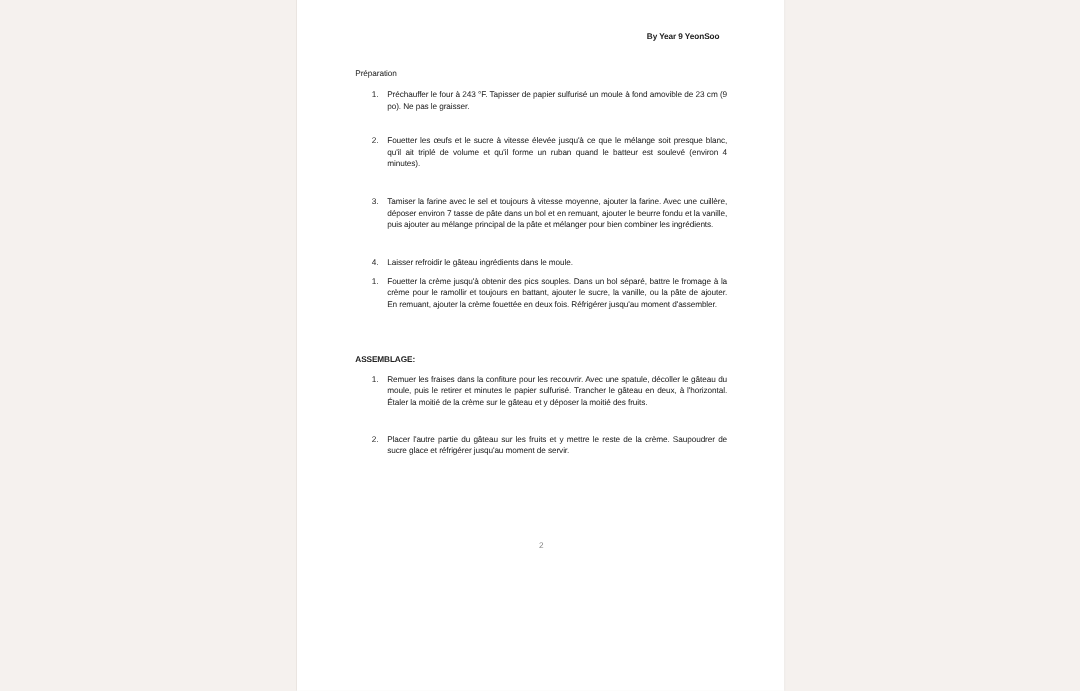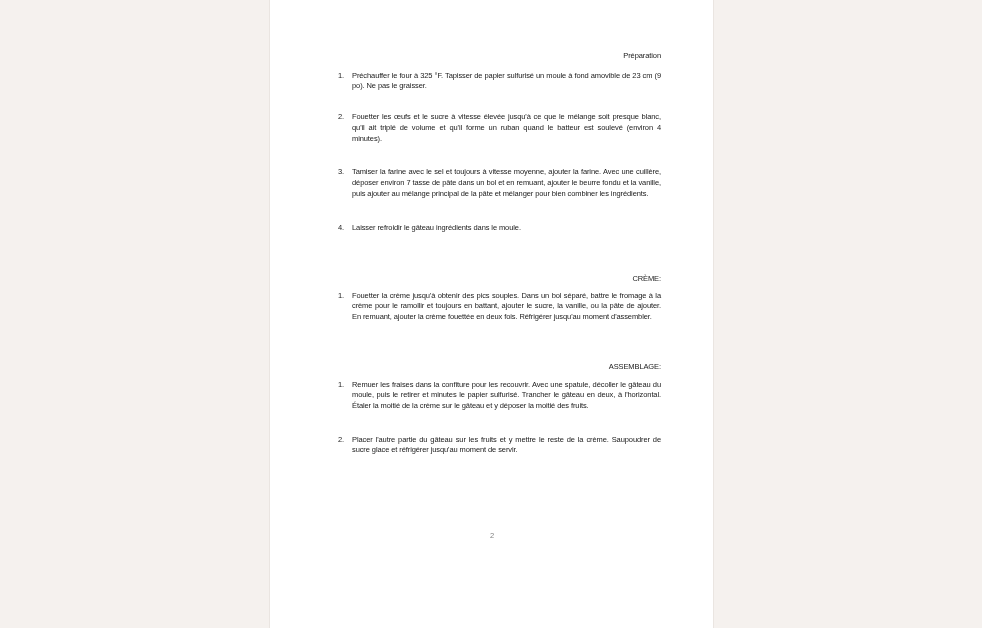--- a/index.html
+++ b/index.html
@@ -39,26 +39,25 @@
     font-size: 7.5px;
     line-height: 10.7px;
     letter-spacing: -0.1px;
   }
   .byline {
     text-align: right;
     font-weight: bold;
     margin-right: 7px;
   }
   .sec-heading {
-    text-align: right;
-    margin-left: 44px;
+    text-align: left;
   }
   .h-prep  { margin-top: 23px; }
   .h-creme { margin-top: 40px; }
-  .h-asm   { margin-top: 39px; }
+  .h-asm   { margin-top: 39px; font-weight: bold; }
   .li {
     position: relative;
     padding-left: 29px;
   }
   .li .num {
     position: absolute;
     left: 15px;
     top: 0;
   }
   .li .li-text {
@@ -78,41 +77,41 @@
     color: #808080;
   }
 </style>
 </head>
 <body>
 
 <div class="canvas">
   <div class="page">
     <div class="content">
 
+      <div class="byline">By Year 9 YeonSoo</div>
 
       <div class="sec-heading h-prep">Préparation</div>
 
       <div class="li mt-i1">
         <span class="num">1.</span>
-        <span class="li-text">Préchauffer le four à 325 °F. Tapisser de papier sulfurisé un moule à fond amovible de 23 cm (9 po). Ne pas le graisser.</span>
+        <span class="li-text">Préchauffer le four à 243 °F. Tapisser de papier sulfurisé un moule à fond amovible de 23 cm (9 po). Ne pas le graisser.</span>
       </div>
       <div class="li mt-i2">
         <span class="num">2.</span>
         <span class="li-text">Fouetter les œufs et le sucre à vitesse élevée jusqu'à ce que le mélange soit presque blanc, qu'il ait triplé de volume et qu'il forme un ruban quand le batteur est soulevé (environ 4 minutes).</span>
       </div>
       <div class="li mt-i3">
         <span class="num">3.</span>
         <span class="li-text">Tamiser la farine avec le sel et toujours à vitesse moyenne, ajouter la farine. Avec une cuillère, déposer environ 7 tasse de pâte dans un bol et en remuant, ajouter le beurre fondu et la vanille, puis ajouter au mélange principal de la pâte et mélanger pour bien combiner les ingrédients.</span>
       </div>
       <div class="li mt-i4">
         <span class="num">4.</span>
         <span class="li-text">Laisser refroidir le gâteau ingrédients dans le moule.</span>
       </div>
 
-      <div class="sec-heading h-creme">CRÈME:</div>
 
       <div class="li mt-c1">
         <span class="num">1.</span>
         <span class="li-text">Fouetter la crème jusqu'à obtenir des pics souples. Dans un bol séparé, battre le fromage à la crème pour le ramollir et toujours en battant, ajouter le sucre, la vanille, ou la pâte de ajouter. En remuant, ajouter la crème fouettée en deux fois. Réfrigérer jusqu'au moment d'assembler.</span>
       </div>
 
       <div class="sec-heading h-asm">ASSEMBLAGE:</div>
 
       <div class="li mt-a1">
         <span class="num">1.</span>

